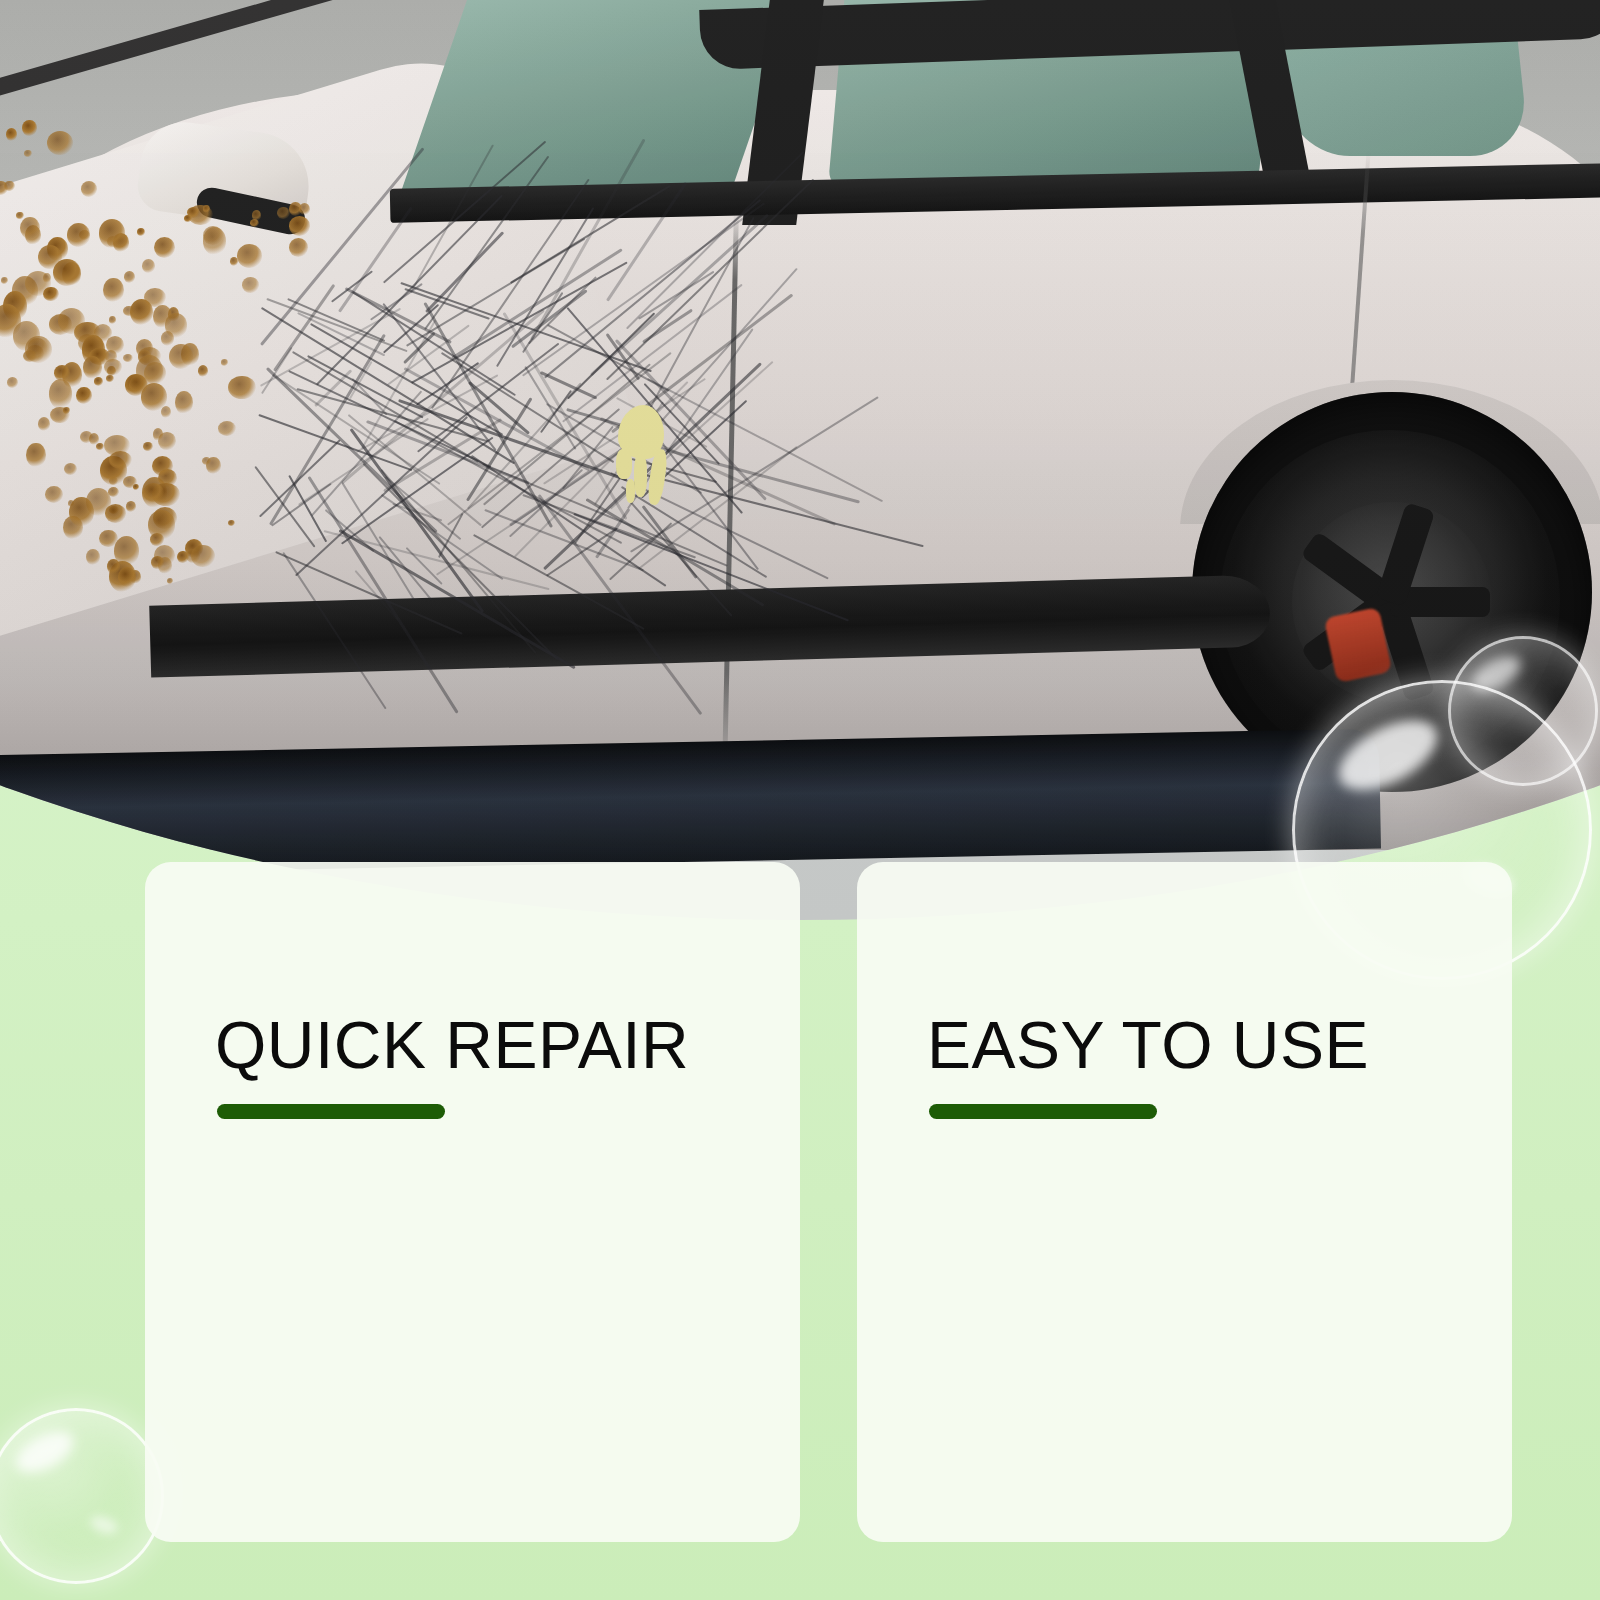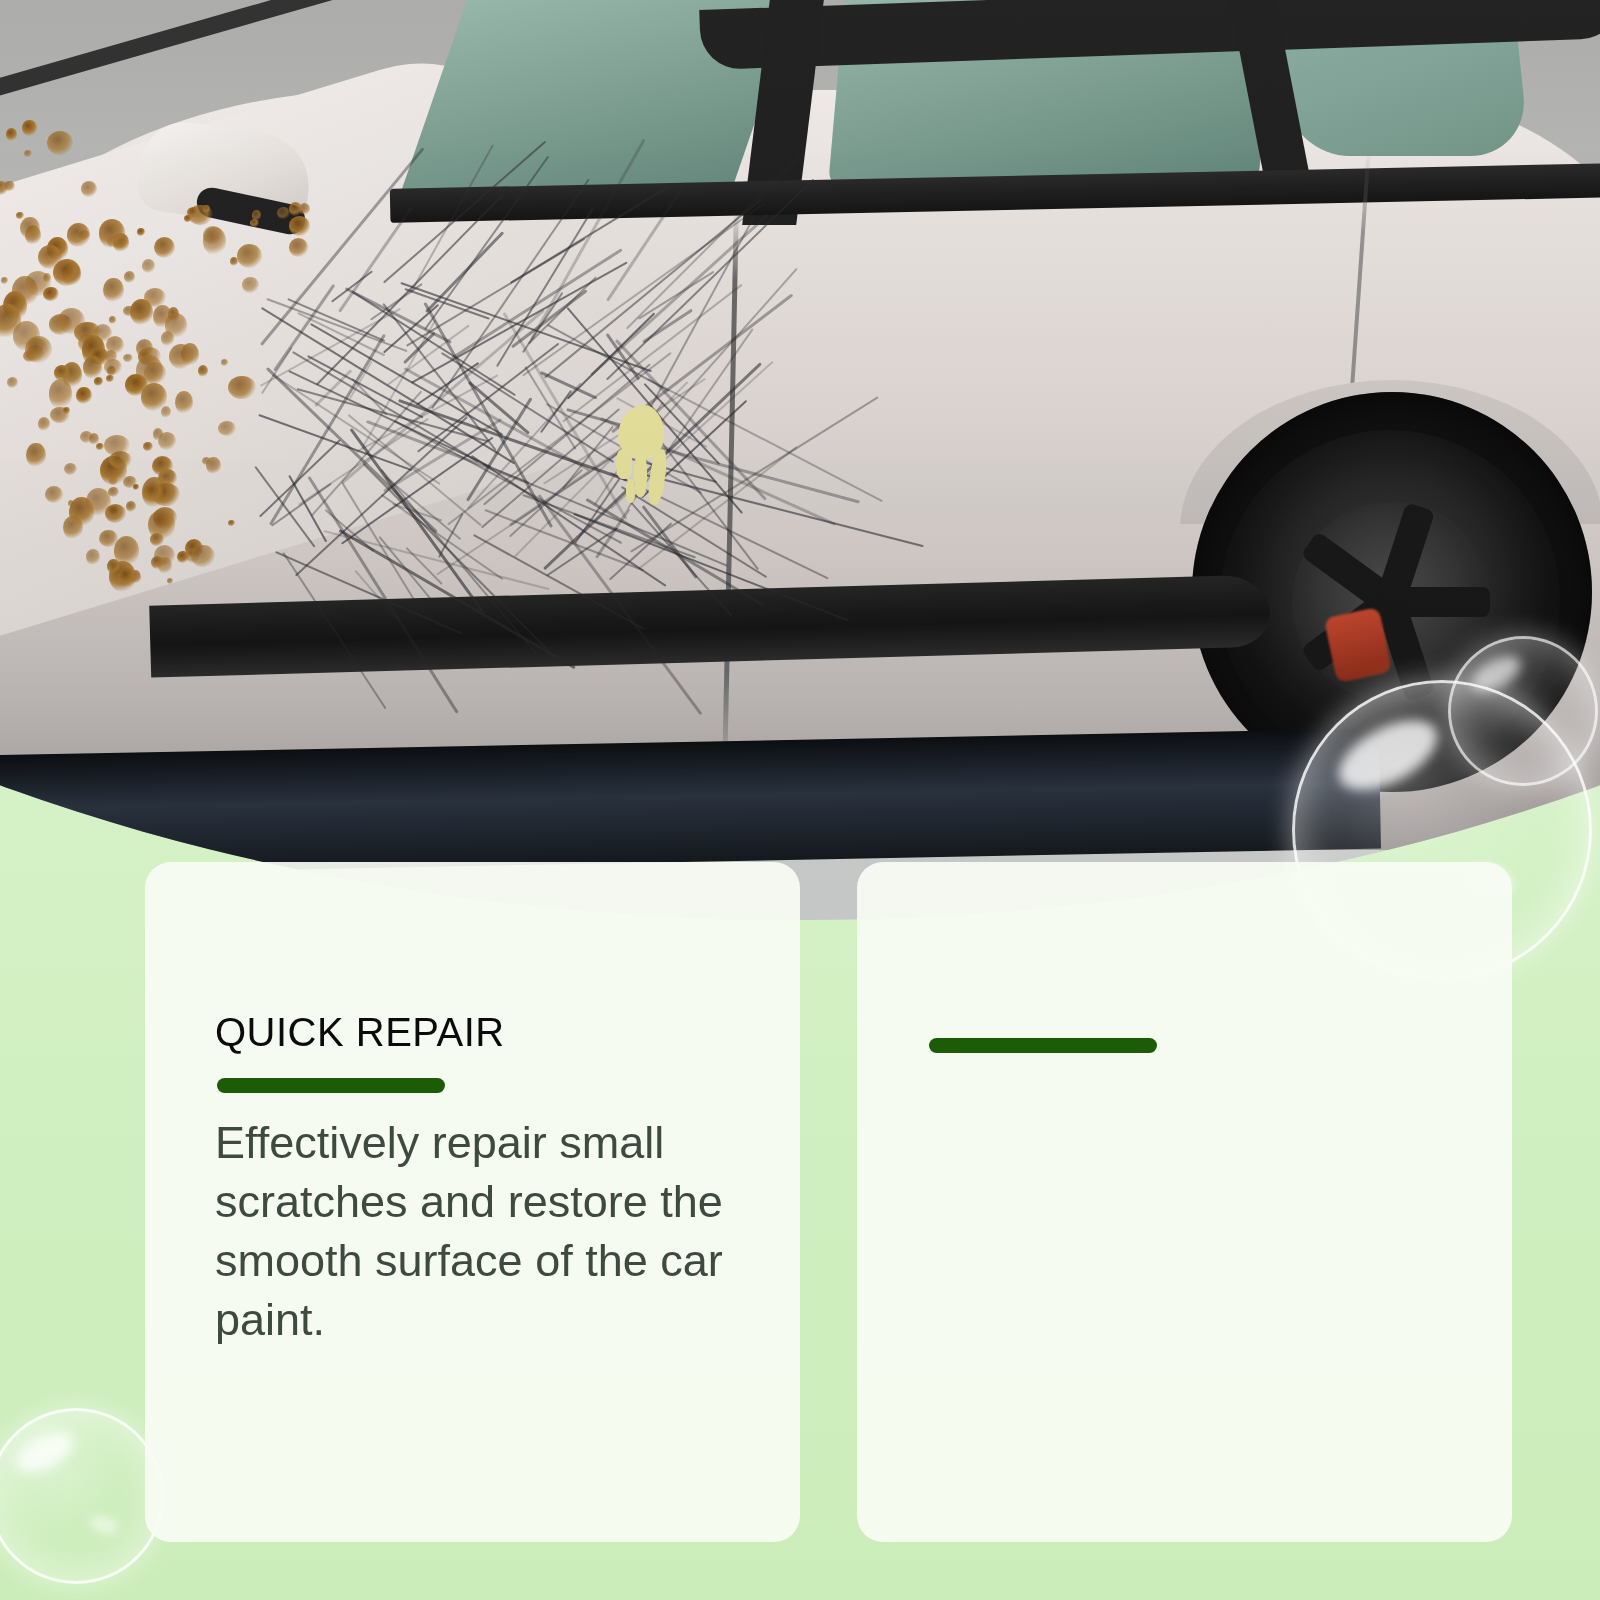--- a/index.html
+++ b/index.html
@@ -353,21 +353,21 @@
     background: rgba(247,252,243,0.93);
     border-radius: 26px;
     box-sizing: border-box;
     padding: 150px 56px 0 70px;
   }
   #card-left  { left: 145px; }
   #card-right { left: 857px; }
 
   .card-title {
     margin: 0;
-    font-size: 40px;
+    font-size: 66px;
     font-weight: 400;
     letter-spacing: 0.5px;
     color: #0b0b0b;
     line-height: 1.0;
     white-space: nowrap;
   }
   .accent-bar {
     margin: 26px 0 20px 2px;
     width: 228px;
     height: 15px;
@@ -754,20 +754,20 @@
   </div>
   <div class="bubble" id="bubble-left">
     <div class="ring"></div>
     <div class="gleam-a"></div>
     <div class="gleam-b"></div>
   </div>
 
   <div class="card" id="card-left">
     <h2 class="card-title">QUICK REPAIR</h2>
     <div class="accent-bar"></div>
-    <p class="card-text">Effectively repair small scratches and restore the smooth surface of the car paint.</p>
   </div>
 
   <div class="card" id="card-right">
+    <h2 class="card-title">EASY TO USE</h2>
     <div class="accent-bar"></div>
   </div>
 
 </div>
 
 </body></html>

